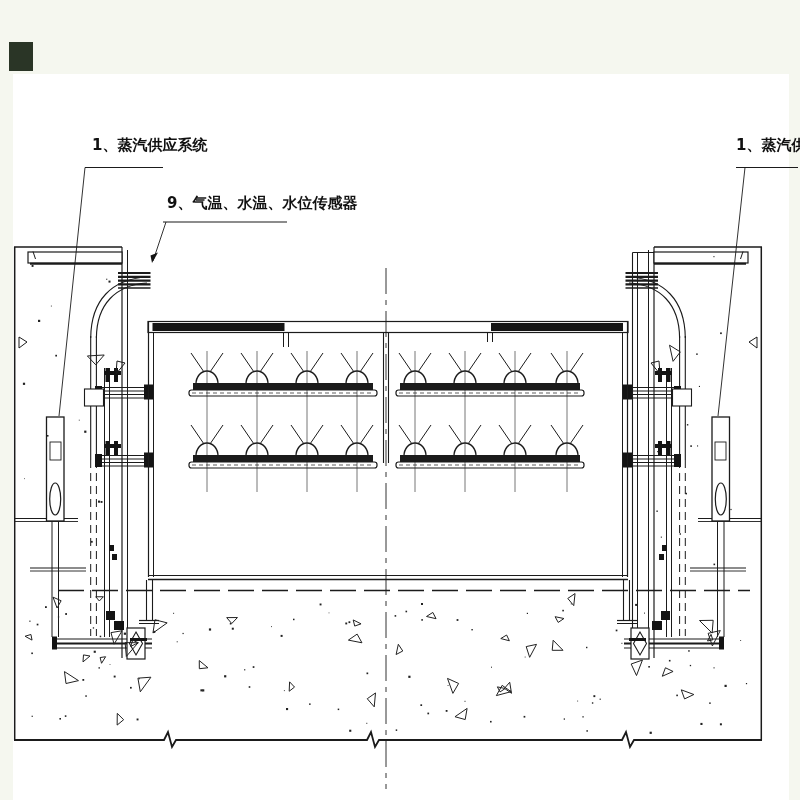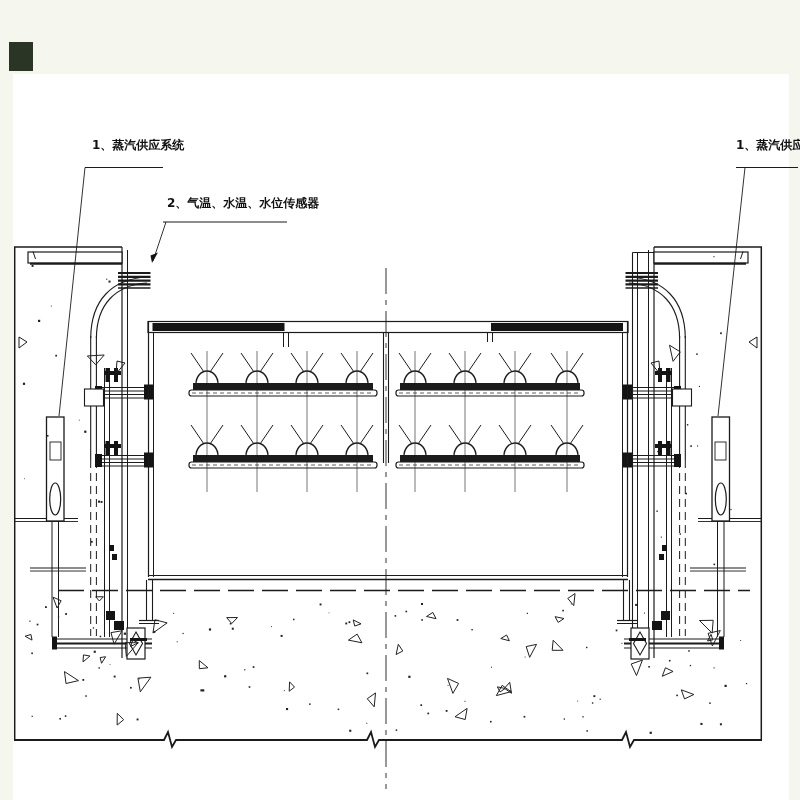--- a/index.html
+++ b/index.html
@@ -1,21 +1,21 @@
 <!DOCTYPE html>
 <html><head>
 <meta charset="utf-8">
 <style>
   html,body{margin:0;padding:0;}
   #canvas{position:relative;width:800px;height:800px;overflow:hidden;background:#f5f7ef;
           font-family:"DejaVu Sans",sans-serif;}
   #paper{position:absolute;left:13px;top:74px;width:776px;height:726px;background:#ffffff;}
   #corner-marker{position:absolute;left:9px;top:42px;width:24px;height:29px;background:#2a3526;}
   #drawing{position:absolute;left:0;top:0;}
-  .lbl{position:absolute;font-weight:bold;font-size:12px;line-height:13px;color:#111;
+  .lbl{position:absolute;font-weight:bold;font-size:15px;line-height:13px;color:#111;
        white-space:nowrap;}
   .ln{stroke:#1b1b1b;fill:none;}
   .fil{fill:#141414;stroke:none;}
   .wfil{fill:#ffffff;stroke:#1b1b1b;}
 </style>
 </head>
 <body>
 
 <div id="canvas" style="background: rgb(245, 247, 239);">
   <div id="paper" style="background: rgb(255, 255, 255);"></div>
@@ -483,15 +483,15 @@
       <line class="ln" x1="85" y1="167.5" x2="59" y2="416" stroke-width="0.9"></line>
       <line class="ln" x1="163" y1="222" x2="287" y2="222" stroke-width="1.2"></line>
       <line class="ln" x1="166" y1="222" x2="153" y2="261" stroke-width="0.9"></line>
       <polygon class="fil" points="152,263 158,252.5 150.5,255.5"></polygon>
       <line class="ln" x1="736" y1="167.5" x2="798" y2="167.5" stroke-width="1.2"></line>
       <line class="ln" x1="745" y1="167.5" x2="718" y2="416" stroke-width="0.9"></line>
     </g>
   </svg>
 
   <div class="lbl" style="left:92px;top:139px">1、蒸汽供应系统</div>
-  <div class="lbl" style="left:167px;top:197px">2、气温、水温、水位传感器</div>
+  <div class="lbl" style="left:167px;top:197px">9、气温、水温、水位传感器</div>
   <div class="lbl" style="left:736px;top:139px">1、蒸汽供应系统</div>
 </div>
 
 </body></html>

